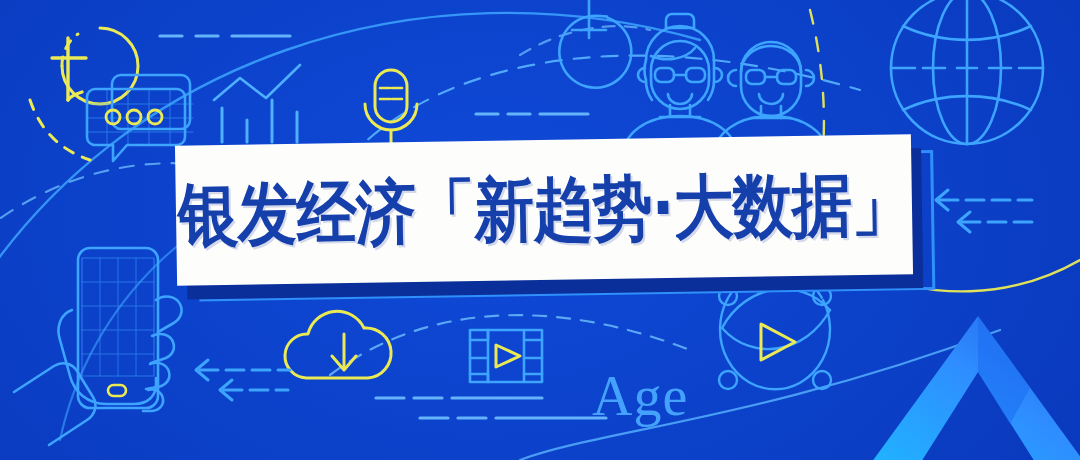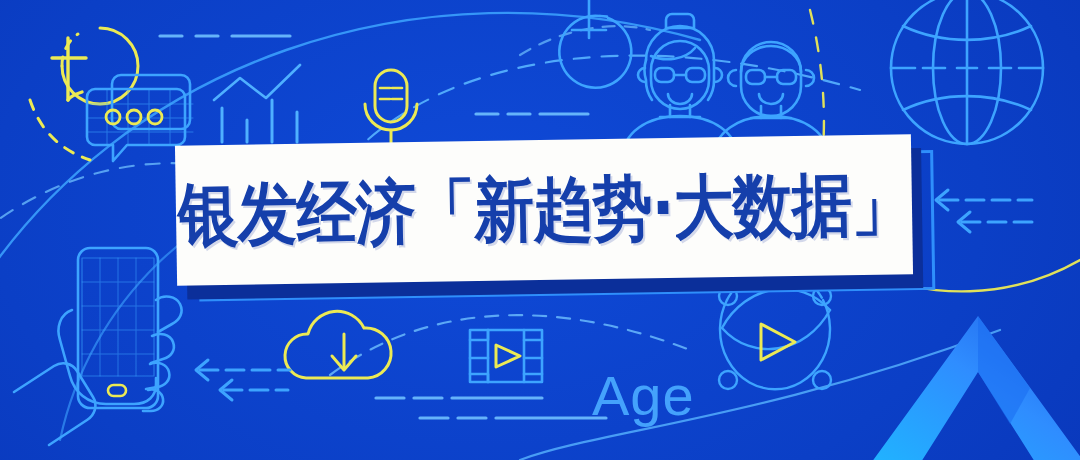--- a/index.html
+++ b/index.html
@@ -73,21 +73,21 @@
     white-space: nowrap;
     transform: scaleY(1.12) scaleX(0.97);
     text-shadow: 2px 2px 0 rgba(20,50,160,0.18);
   }
 
   
   .age-word {
     position: absolute;
     left: 592px;
     top: 368px;
-    font-family: Liberation Sans, sans-serif;
+    font-family: Liberation Serif, serif;
     font-size: 56px;
     font-weight: 400;
     color: #47a8ff;
     letter-spacing: 1px;
     line-height: 1;
     opacity: 0.95;
   }
 </style>
 </head>
 <body>

